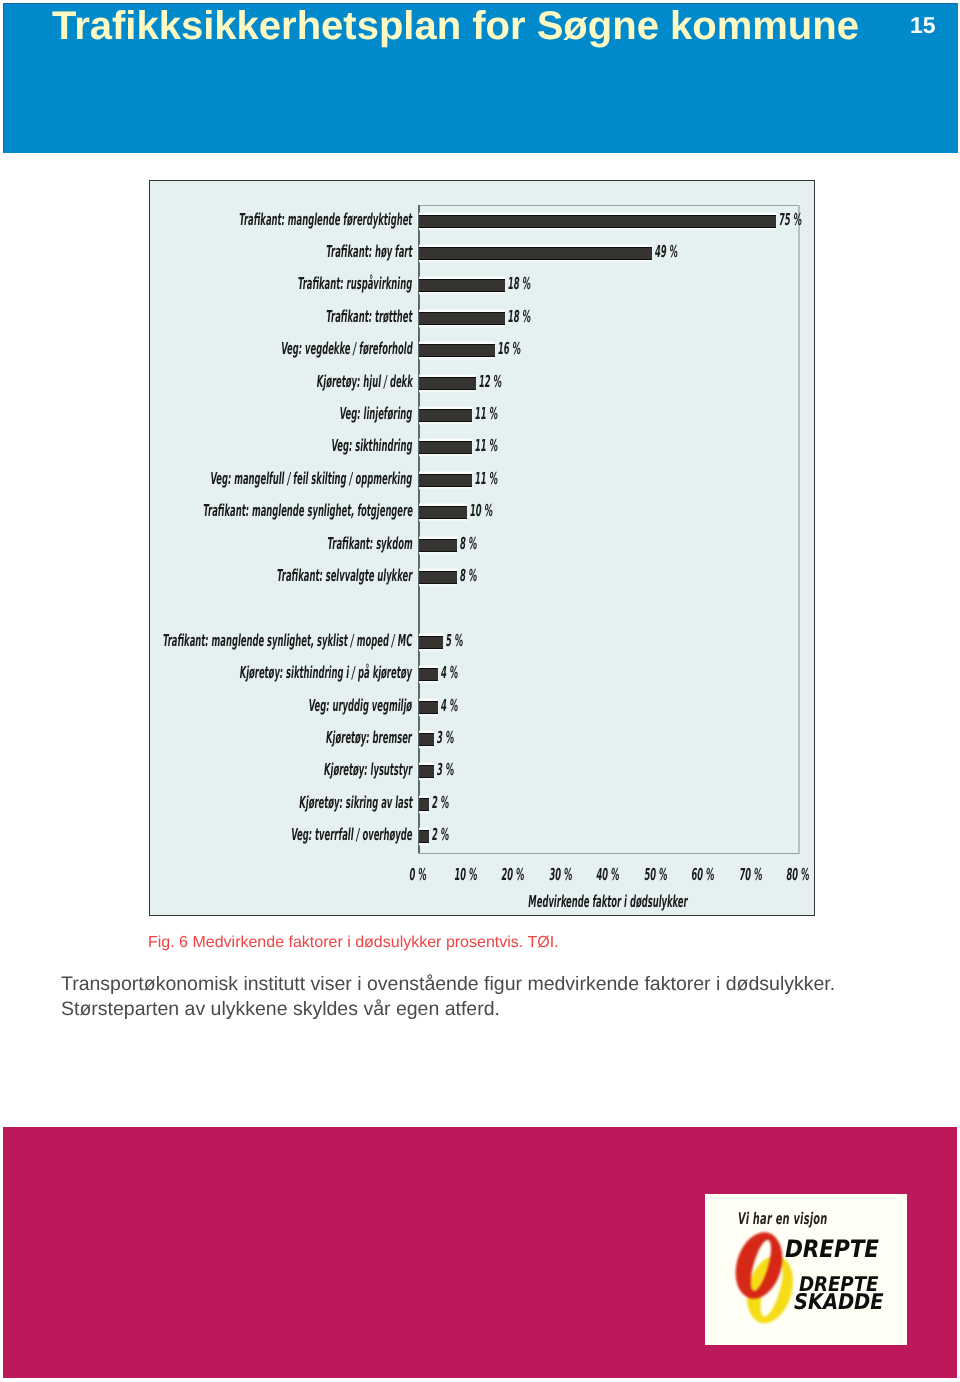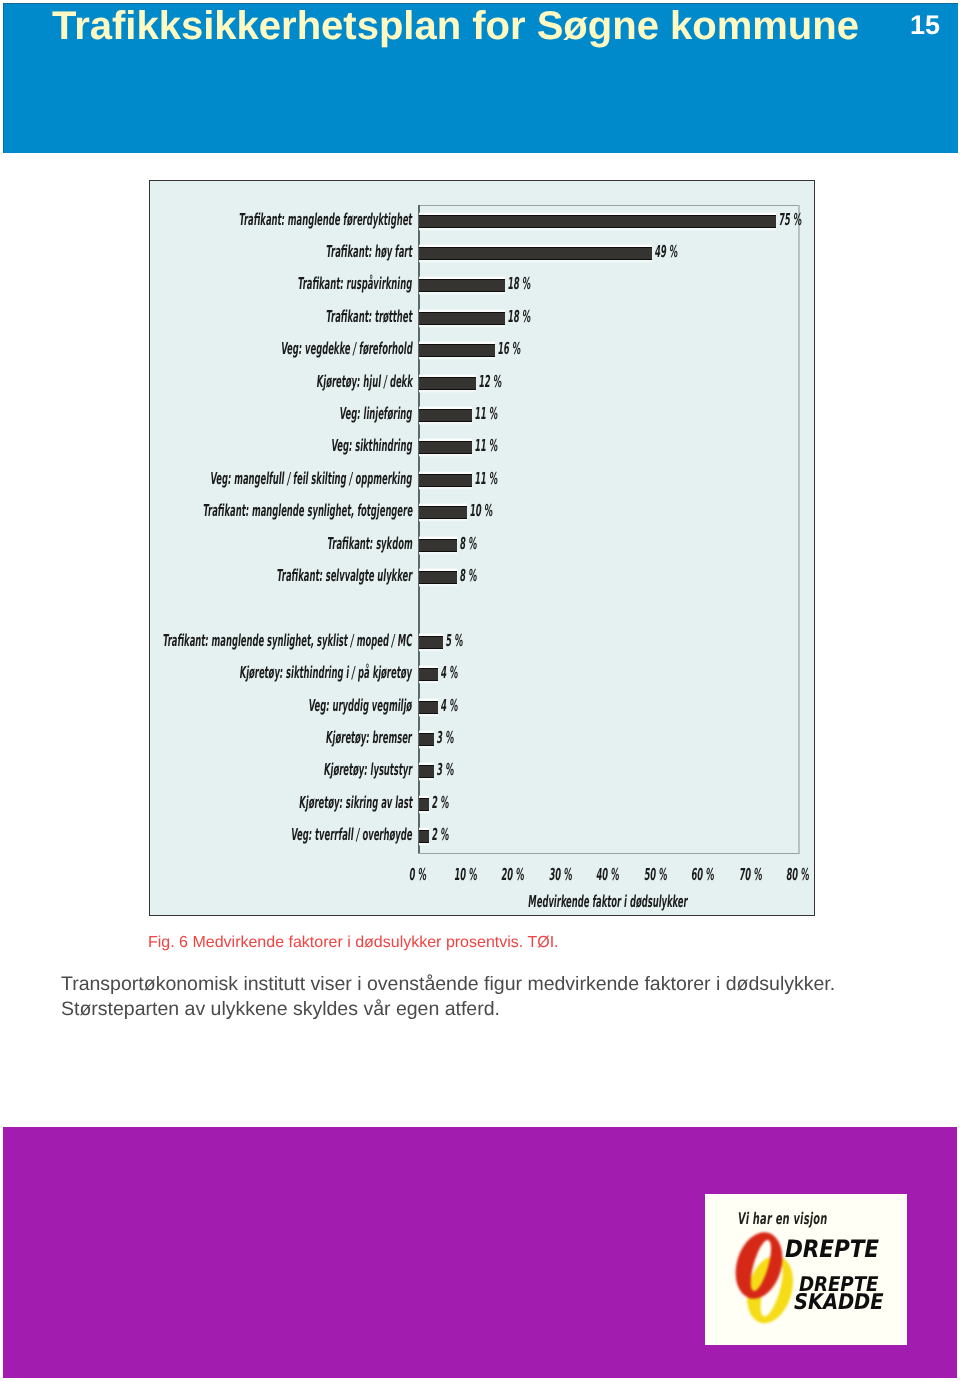--- a/index.html
+++ b/index.html
@@ -3,21 +3,21 @@
 <meta charset="utf-8">
 <title>Trafikksikkerhetsplan</title>
 <style>
   html,body{margin:0;padding:0;}
   body{width:960px;height:1382px;background:#ffffff;font-family:"DejaVu Sans",sans-serif;overflow:hidden;position:relative;-webkit-font-smoothing:antialiased;text-rendering:geometricPrecision;}
   .page{position:absolute;inset:0;}
 
   
   .header{position:absolute;left:3px;top:3px;width:955px;height:150px;background:#0089cb;border-top:1px solid #126a9c;border-left:1px solid #126a9c;box-sizing:border-box;}
   .header-title{position:absolute;filter:blur(0.01px);left:4px;top:7.5px;font-size:40px;line-height:29px;font-weight:bold;color:#fef9c3;white-space:nowrap;font-family:"Liberation Sans",sans-serif;margin-left:44px;}
-  .header-page{position:absolute;filter:blur(0.01px);left:906px;top:7px;font-size:27px;line-height:29px;font-weight:bold;color:#ffffff;font-family:"Liberation Sans",sans-serif;}
+  .header-page{position:absolute;filter:blur(0.01px);left:906px;top:7px;font-size:23px;line-height:29px;font-weight:bold;color:#ffffff;font-family:"Liberation Sans",sans-serif;}
 
   
   .chartbox{position:absolute;left:149px;top:180px;width:666px;height:736px;background:#e5f1f0;border:1.8px solid #343434;box-sizing:border-box;}
   .chart-inner{position:absolute;inset:0;filter:blur(0.45px);font-style:italic;}
   .plot{position:absolute;left:268.4px;top:24px;width:380px;height:648px;}
   .yaxis{position:absolute;left:268.4px;top:24px;width:1.3px;height:649px;background:#5a6a6a;}
   .xaxis{position:absolute;left:268.4px;top:672px;width:381px;height:1.3px;background:#94a2a2;}
   .plot-top{position:absolute;left:268.4px;top:24px;width:381px;height:1.3px;background:#94a2a2;}
   .plot-right{position:absolute;left:648.4px;top:24px;width:1.3px;height:649px;background:#b6c2c2;}
   .row{position:absolute;height:32.4px;left:0;right:0;}
@@ -25,21 +25,21 @@
   .bar{position:absolute;left:1px;top:9.7px;height:13px;background:#363431;border-top:1.2px solid #100f0e;border-bottom:1.2px solid #100f0e;box-sizing:border-box;box-shadow:0 -2.4px 0 #fbfdfd, 0 2.4px 0 #f2f8f7;}
   .barval{position:absolute;top:3.5px;font-size:16.5px;line-height:22px;font-weight:bold;color:#1b1b1b;white-space:nowrap;font-family:"DejaVu Sans",sans-serif;font-stretch:condensed;transform:scaleX(0.565);transform-origin:left;}
   .xtick{position:absolute;top:659px;font-size:16.5px;line-height:22px;font-weight:bold;color:#1b1b1b;transform:translateX(-50%) scaleX(0.565);white-space:nowrap;font-family:"DejaVu Sans",sans-serif;font-stretch:condensed;}
   .xaxis-title{position:absolute;top:686px;left:0;width:380px;text-align:center;font-size:16.5px;line-height:22px;font-weight:bold;color:#1b1b1b;white-space:nowrap;font-family:"DejaVu Sans",sans-serif;font-stretch:condensed;transform:scaleX(0.565);}
 
   
   .caption{position:absolute;left:148px;top:934px;font-size:16px;font-weight:normal;color:#ef4444;white-space:nowrap;font-family:"Liberation Sans",sans-serif;filter:blur(0.18px);}
   .bodytext{position:absolute;left:61px;top:972px;width:790px;font-size:19.5px;color:#4a4a4d;line-height:25px;font-family:"Liberation Sans",sans-serif;filter:blur(0.01px);}
 
   
-  .greenband{position:absolute;left:3px;top:1127px;width:954px;height:251px;background:#a21caf;}
+  .greenband{position:absolute;left:3px;top:1127px;width:954px;height:251px;background:#be185d;}
   .logobox{position:absolute;left:702px;top:67px;width:202px;height:151px;background:#fffff5;overflow:hidden;}
   .logo-svg{position:absolute;left:0;top:0;width:202px;height:151px;filter:blur(0.9px);}
   .logo-tag{position:absolute;left:33px;top:15px;filter:blur(0.4px);font-size:16px;font-style:italic;font-weight:bold;color:#25221f;font-family:"DejaVu Sans",sans-serif;font-stretch:condensed;letter-spacing:0.3px;transform:scaleX(0.685);transform-origin:left;white-space:nowrap;}
   .logo-word{position:absolute;font-family:"DejaVu Sans",sans-serif;font-stretch:condensed;font-weight:bold;font-style:italic;color:#0e0e0e;letter-spacing:-0.1px;white-space:nowrap;filter:blur(0.3px);}
   .lw1{left:80px;top:41px;font-size:24px;}
   .lw2{left:94px;top:78px;font-size:20.3px;}
   .lw3{left:89px;top:96px;font-size:21.7px;}
 </style>
 </head>
 <body>

